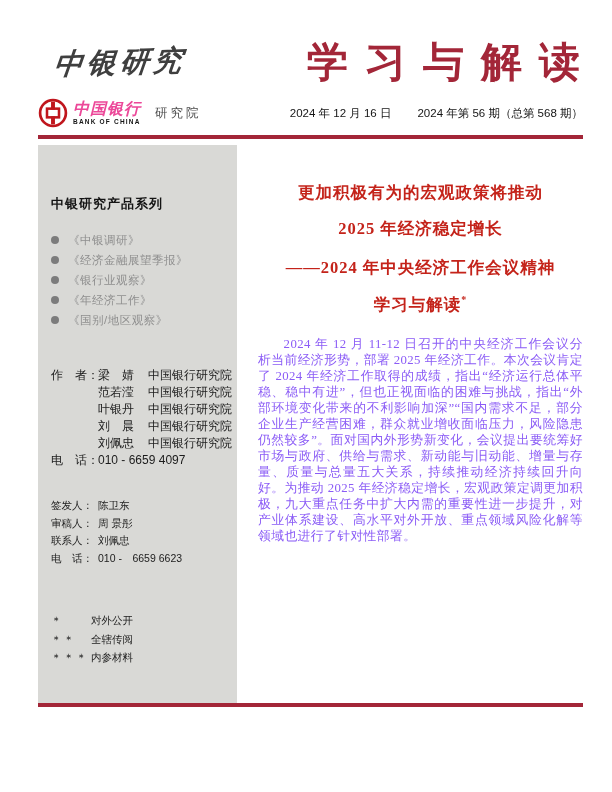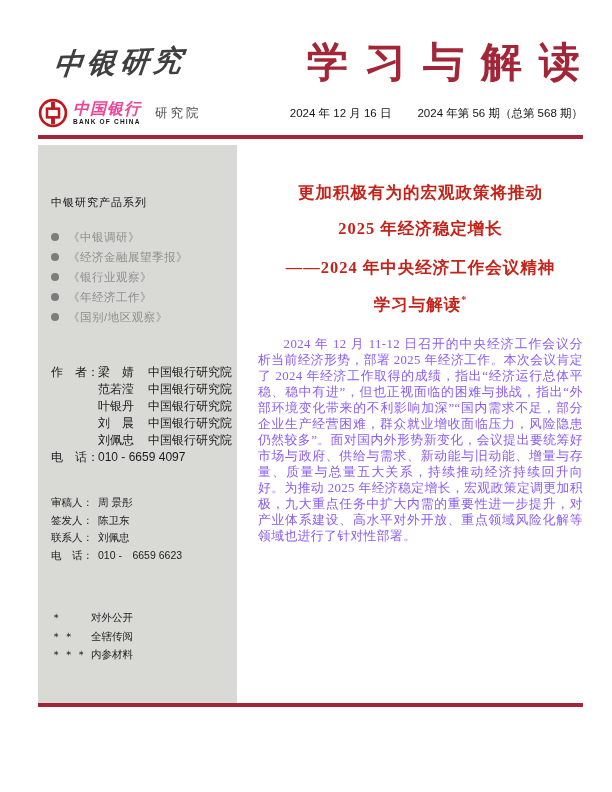--- a/index.html
+++ b/index.html
@@ -32,21 +32,21 @@
   .pub-date { margin-right:26px; }
   .rule { height:4px; background:#A32638; }
   .top-rule { margin-top:5px; }
 
   
   .body-grid { display:flex; margin-top:6px; height:558px; }
   .sidebar {
     width:199px; flex:0 0 auto; background:#D9D9D6; height:100%;
     padding:50px 8px 0 13px; font-family:"Liberation Sans",sans-serif;
   }
-  .series-title { font-size:11px; color:#141414; letter-spacing:1px; }
+  .series-title { font-size:13px; color:#141414; letter-spacing:1px;font-weight:bold; }
   .series-list { list-style:none; margin-top:17px; }
   .series-item { display:flex; align-items:center; height:20px; font-size:11.5px; color:#8E8E8E; letter-spacing:0.5px; }
   .series-item .bullet { width:8px; height:8px; border-radius:50%; background:#7c7c7c; margin-right:9px; flex:0 0 auto; }
   .series-item.active { color:#0d0d0d; font-weight:700; }
   .series-item.active .bullet { background:#0d0d0d; }
 
   .info-block { margin-top:37px; font-size:12px; color:#1c1c1c; }
   .info-row { display:flex; line-height:17px; white-space:nowrap; }
   .info-row .lbl { width:47px; flex:0 0 auto; }
   .info-row .name { width:50px; flex:0 0 auto; }
@@ -153,26 +153,26 @@
             <span class="org">中国银行研究院</span>
           </div>
           <div class="info-row">
             <span class="lbl">电　话：</span>
             <span>010 - 6659 4097</span>
           </div>
         </div>
 
         <div class="signer-block">
           <div class="info-row">
+            <span class="lbl">签发人：</span>
+            <span>陈卫东</span>
+          </div>
+          <div class="info-row">
             <span class="lbl">审稿人：</span>
             <span>周 景彤</span>
-          </div>
-          <div class="info-row">
-            <span class="lbl">签发人：</span>
-            <span>陈卫东</span>
           </div>
           <div class="info-row">
             <span class="lbl">联系人：</span>
             <span>刘佩忠</span>
           </div>
           <div class="info-row">
             <span class="lbl">电　话：</span>
             <span>010 -　6659 6623</span>
           </div>
         </div>

